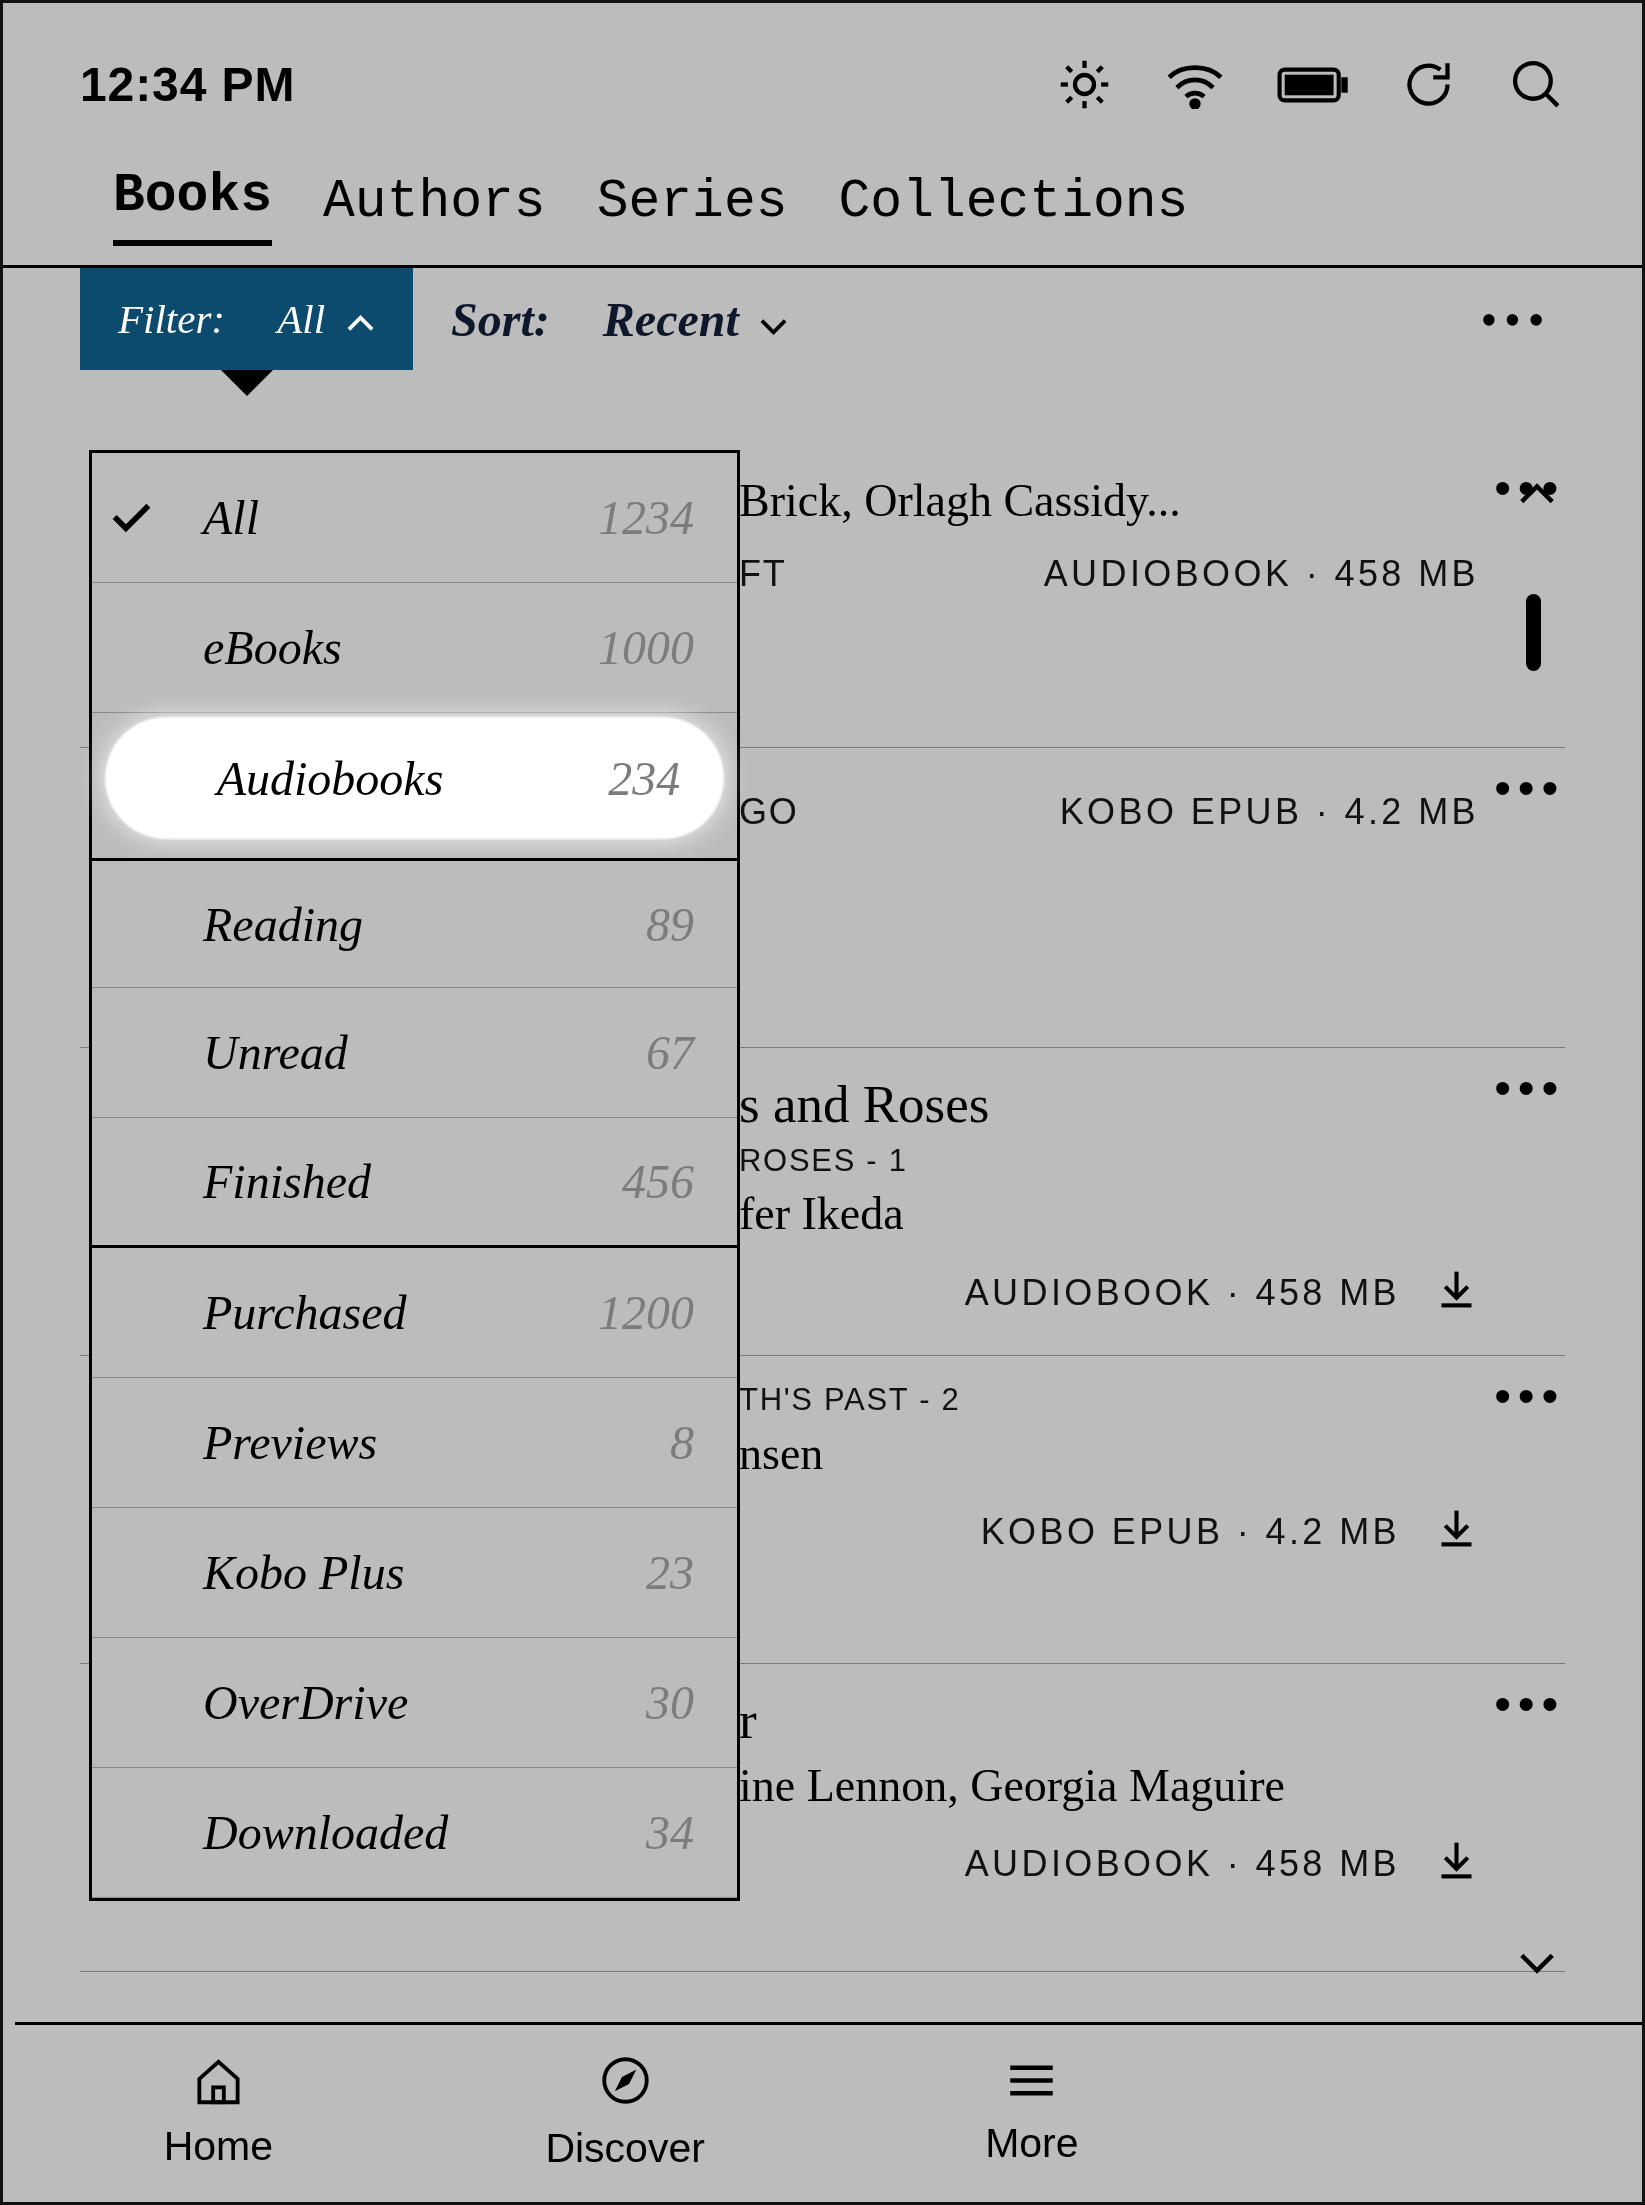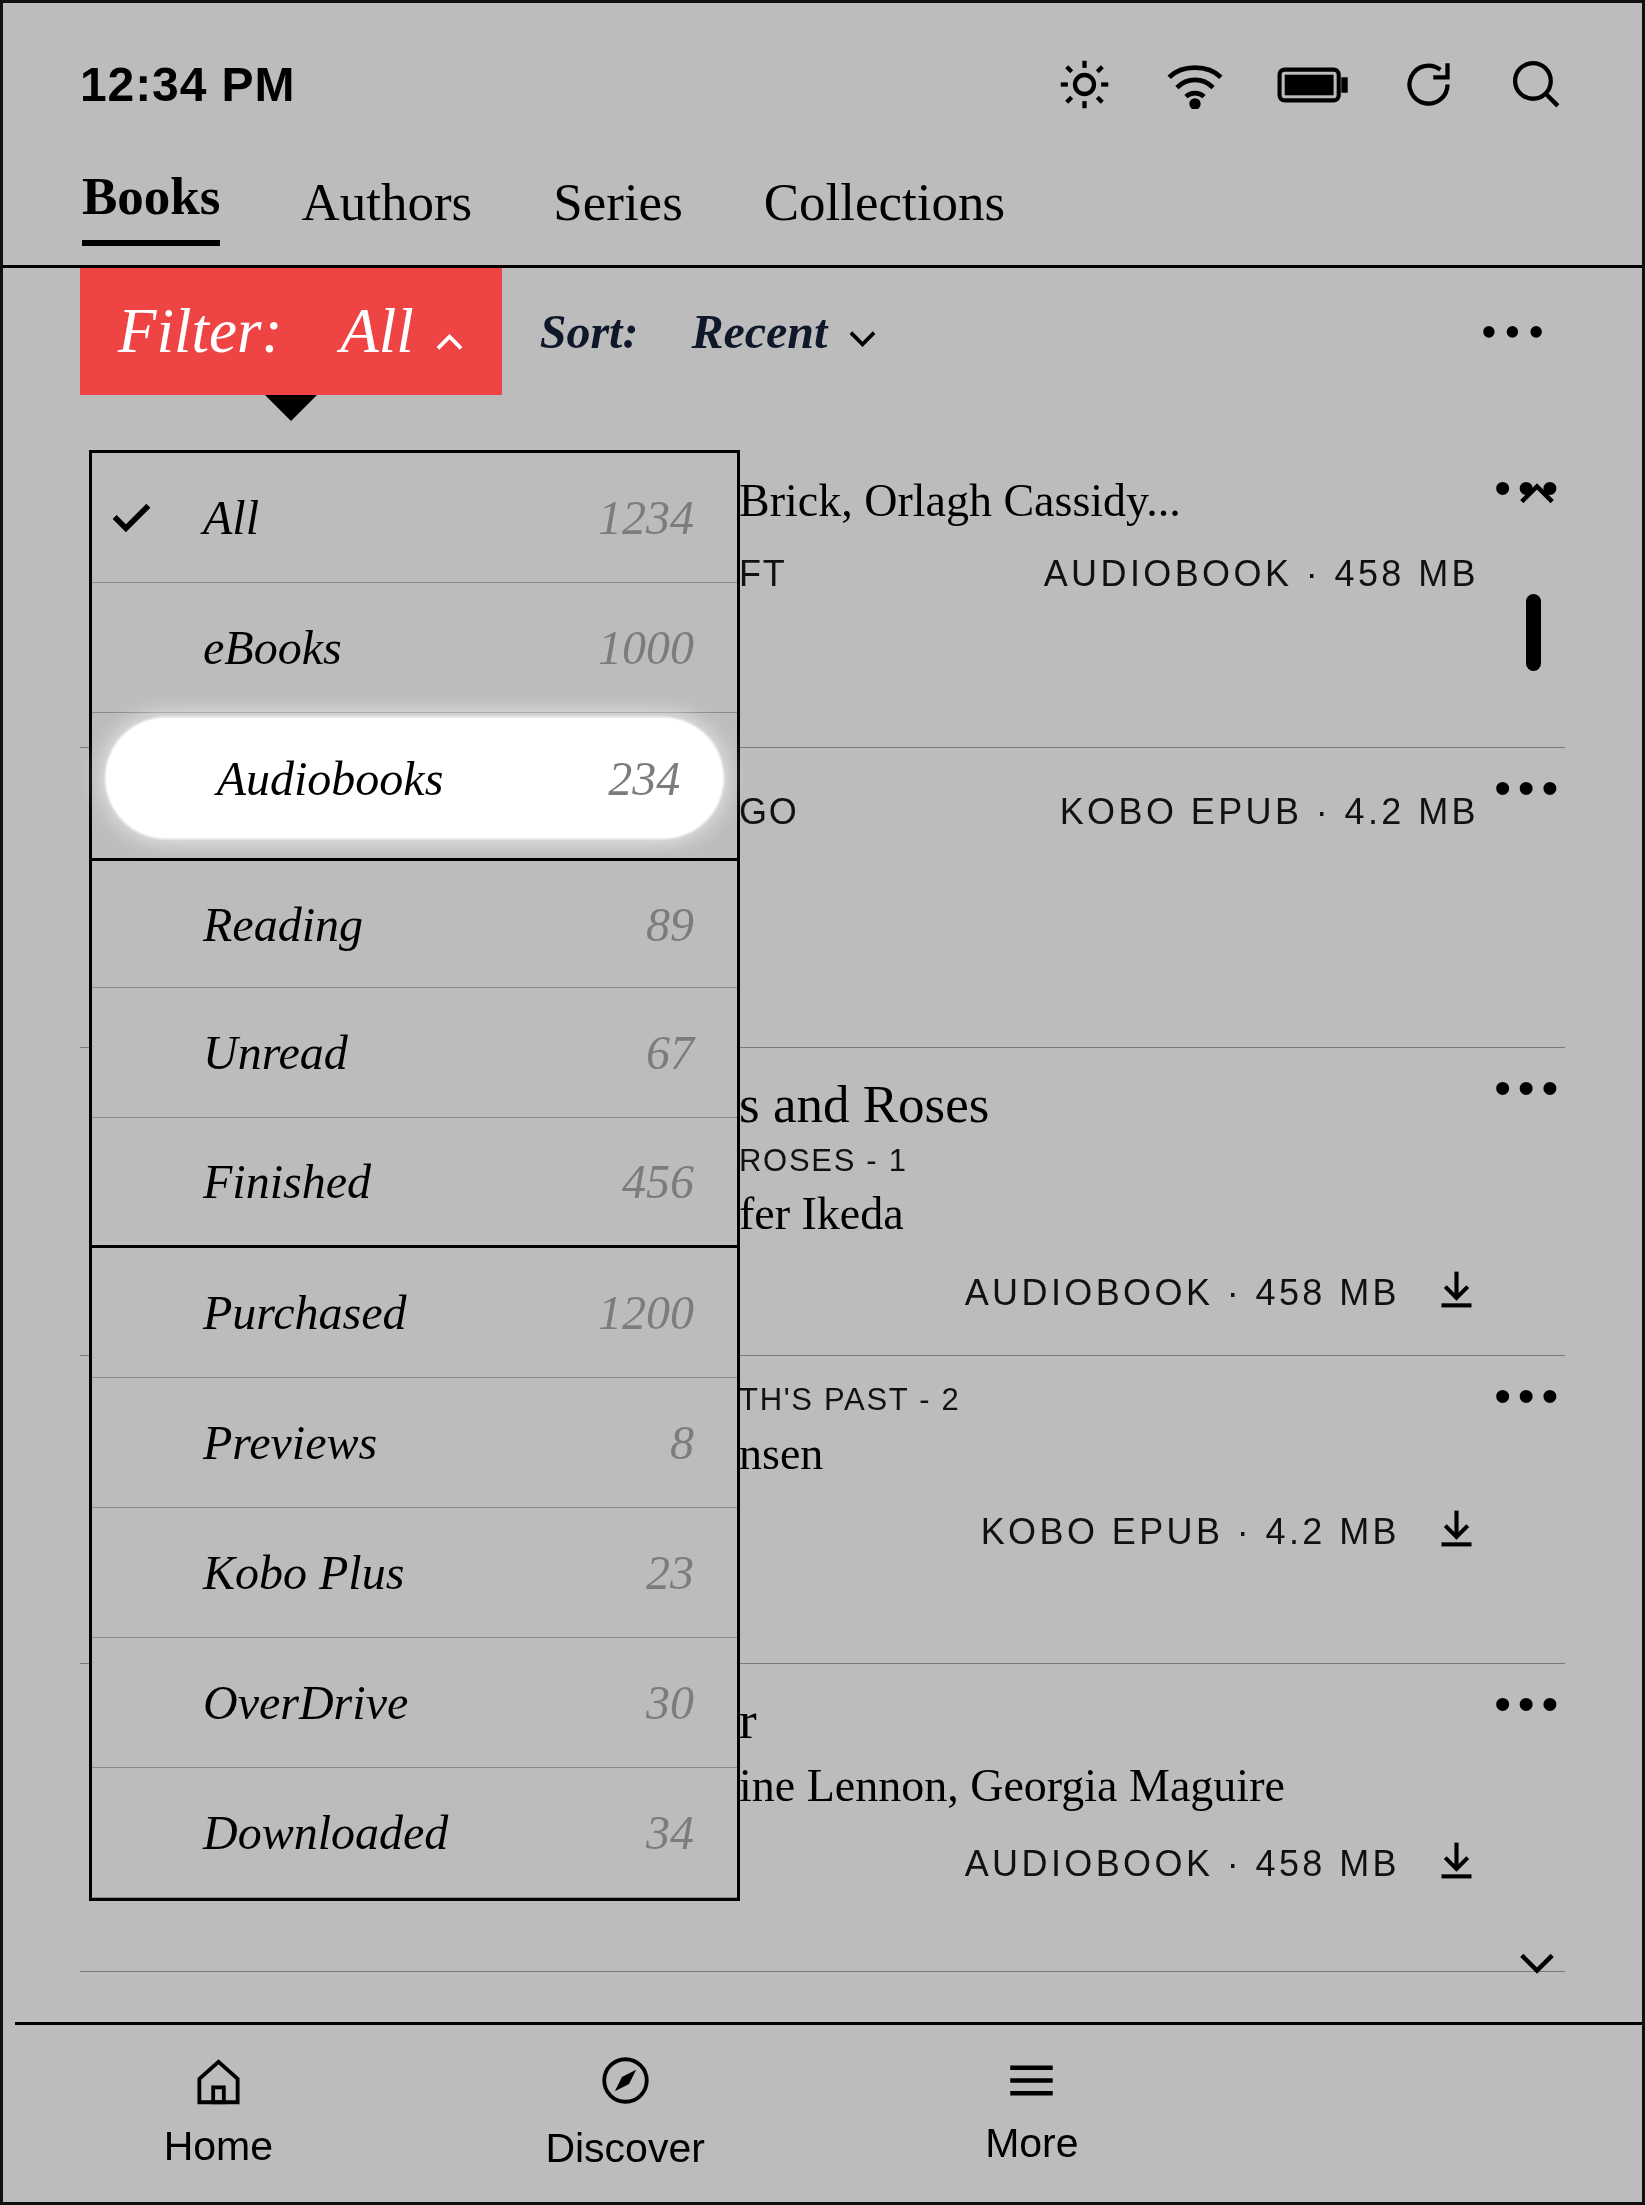--- a/index.html
+++ b/index.html
@@ -30,37 +30,37 @@
     height: 163px;
     padding: 0 77px;
     display: flex; align-items: center; justify-content: space-between;
   }
   .statusbar .time { font-family: -apple-system, Helvetica, Arial, sans-serif; font-size: 48px; font-weight: 600; color: #000; letter-spacing: 0.9px; }
   .status-icons { display: flex; align-items: center; gap: 51px; }
   .status-icons svg { display: block; }
 
   
   .libtabs {
-    display: flex; align-items: flex-end; gap: 81px;
-    padding: 0 77px 19px 79px;
+    display: flex; align-items: flex-end; gap: 51px;
+    padding: 0 77px 19px 110px;
     border-bottom: 3.4px solid #000;
-    font-family: Liberation Serif, serif;
+    font-family: Liberation Mono, monospace;
   }
   .libtab { font-size: 53px; color: #000; padding-bottom: 13.7px; }
   .libtab.active { font-weight: 800; border-bottom: 6.8px solid #000; }
 
   
   .filtersrow {
     display: flex; align-items: center;
     padding: 0 77px;
     position: relative;
   }
   .filterbtn {
-    background: #ef4444; color: #fff;
-    font-style: italic; font-size: 63px;
+    background: #0c4a6e; color: #fff;
+    font-style: italic; font-size: 41px;
     padding: 27px 38px;
     display: flex; align-items: center; gap: 21px;
     position: relative;
   }
   .filterbtn::after {
     content: "";
     position: absolute;
     bottom: -26px; left: 50%;
     transform: translateX(-50%);
     border-left: 26px solid transparent;

